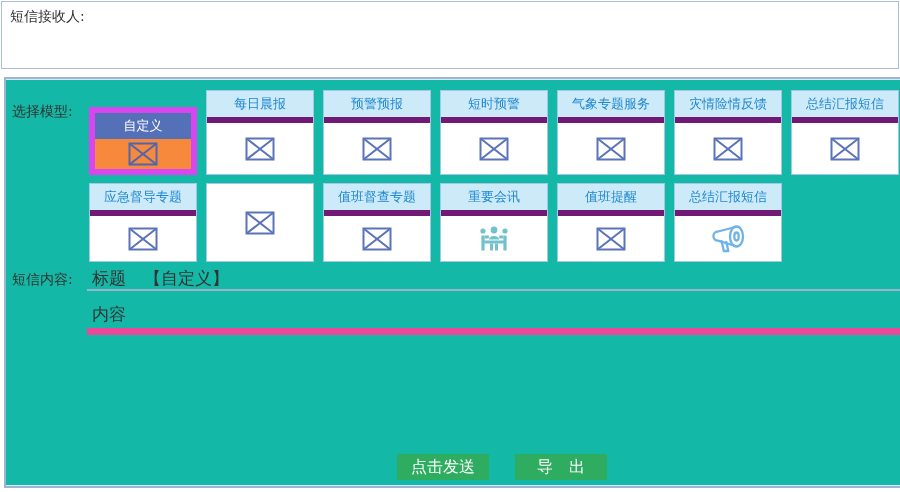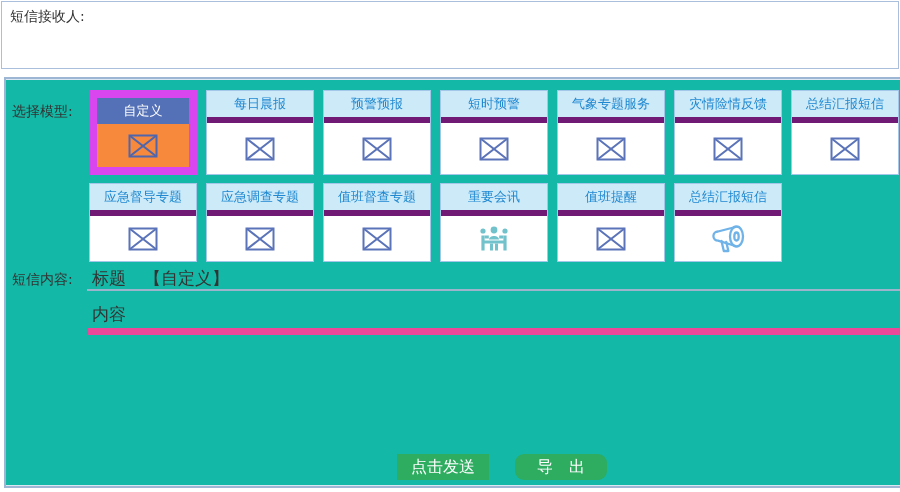--- a/index.html
+++ b/index.html
@@ -21,38 +21,38 @@
 
   
   .cards{position:absolute;left:83px;top:11px;display:grid;
     grid-template-columns:repeat(7,108px);grid-template-rows:85px 79px;
     column-gap:9px;row-gap:8px;}
   .card{border:1px solid #a3c7e8;background:#fff;display:flex;flex-direction:column;
     box-sizing:border-box;cursor:pointer;}
   .card .hd{height:26px;line-height:26px;text-align:center;background:#cdeaf8;
     color:#1f88d0;font-size:13px;border-bottom:6px solid #701a75;white-space:nowrap;overflow:hidden;}
   .card .bd{flex:1;display:flex;align-items:center;justify-content:center;color:#5b74b9;}
-  .card.selected{border:8px solid #d946ef;}
+  .card.selected{border:6px solid #d946ef;margin-top:17px;}
   .card.selected .hd{background:#5470b6;color:#fff;border-bottom:none;}
   .card.selected .bd{background:#f6893c;color:#4f66ad;}
 
   
   .content-block{position:absolute;left:81px;top:188px;right:0;}
   .row{display:flex;align-items:center;font-size:17px;}
   .title-row{height:22px;border-bottom:2px solid #9db4cd;}
   .title-row .t-lbl{margin-left:5px;}
   .title-row .t-val{margin-left:18px;}
   .body-row{height:27px;border-bottom:7px solid #ec4899;margin-top:10px;}
   .body-row .c-lbl{margin-left:5px;}
 
   
   .btn{position:absolute;width:92px;height:26px;border:none;background:#2eac60;
     color:#fff;font-size:16px;font-family:inherit;cursor:pointer;}
   .btn.send{left:391px;top:375px;}
-  .btn.export{left:509px;top:375px;border-radius:9px;}
+  .btn.export{left:509px;top:375px;}
 </style>
 </head>
 <body>
 
 <div class="page">
 
   <section class="recipients-box">
     <span class="lbl">短信接收人:</span>
     <div class="recipients-input"></div>
   </section>
@@ -160,21 +160,20 @@
               <g fill="none" stroke="currentColor" stroke-width="2">
                 <rect x="1.5" y="1.5" width="27" height="21"></rect>
                 <path d="M1.5 1.5 L15 12 L28.5 1.5"></path>
                 <path d="M1.5 22.5 L15 12 L28.5 22.5"></path>
               </g>
             </svg>
         </div>
       </div>
 
       <div class="card">
-        <div class="hd">应急调查专题</div>
         <div class="bd">
           <svg width="30" height="24" viewBox="0 0 30 24">
               <g fill="none" stroke="currentColor" stroke-width="2">
                 <rect x="1.5" y="1.5" width="27" height="21"></rect>
                 <path d="M1.5 1.5 L15 12 L28.5 1.5"></path>
                 <path d="M1.5 22.5 L15 12 L28.5 22.5"></path>
               </g>
             </svg>
         </div>
       </div>

